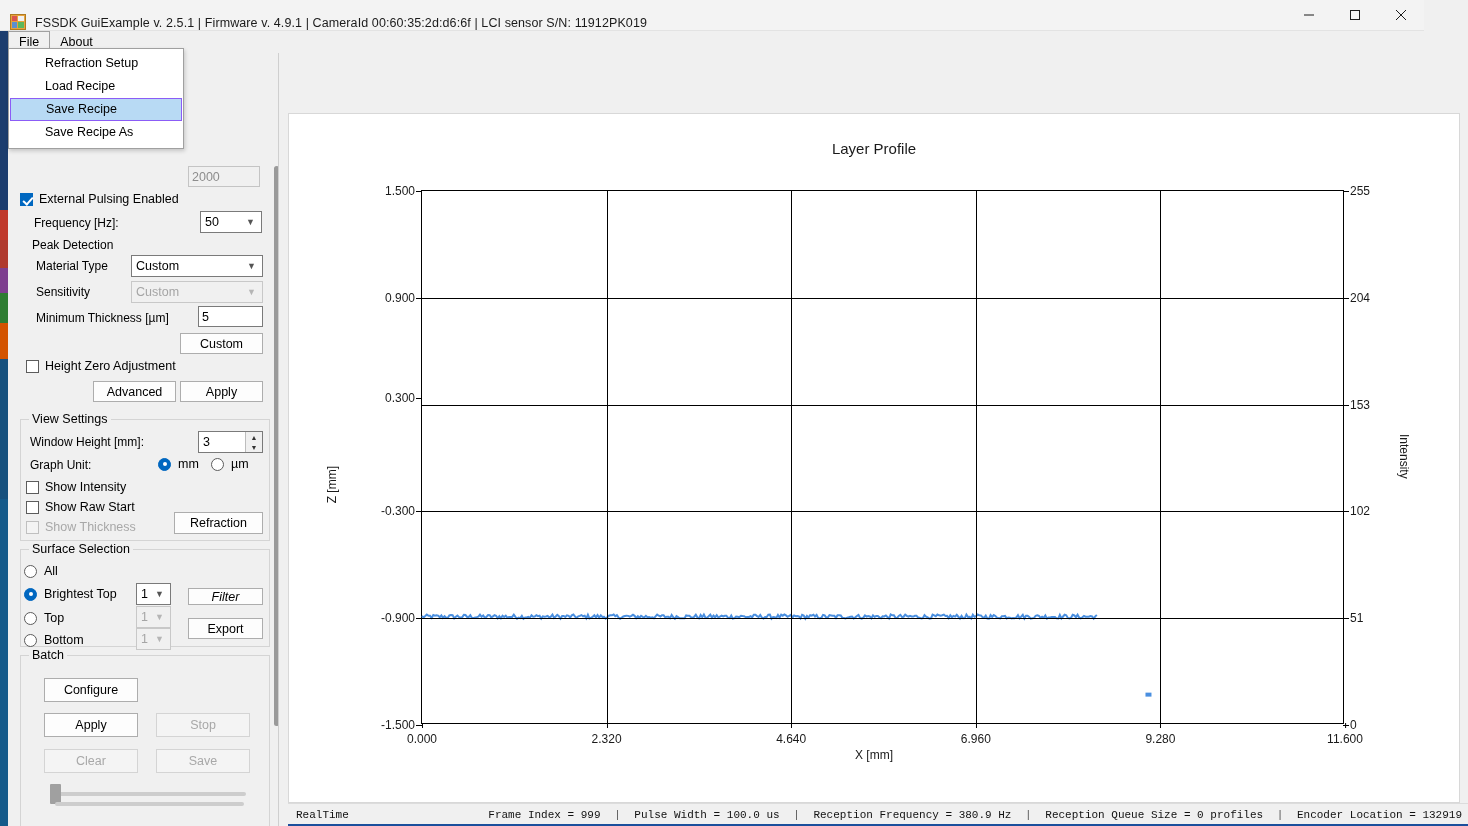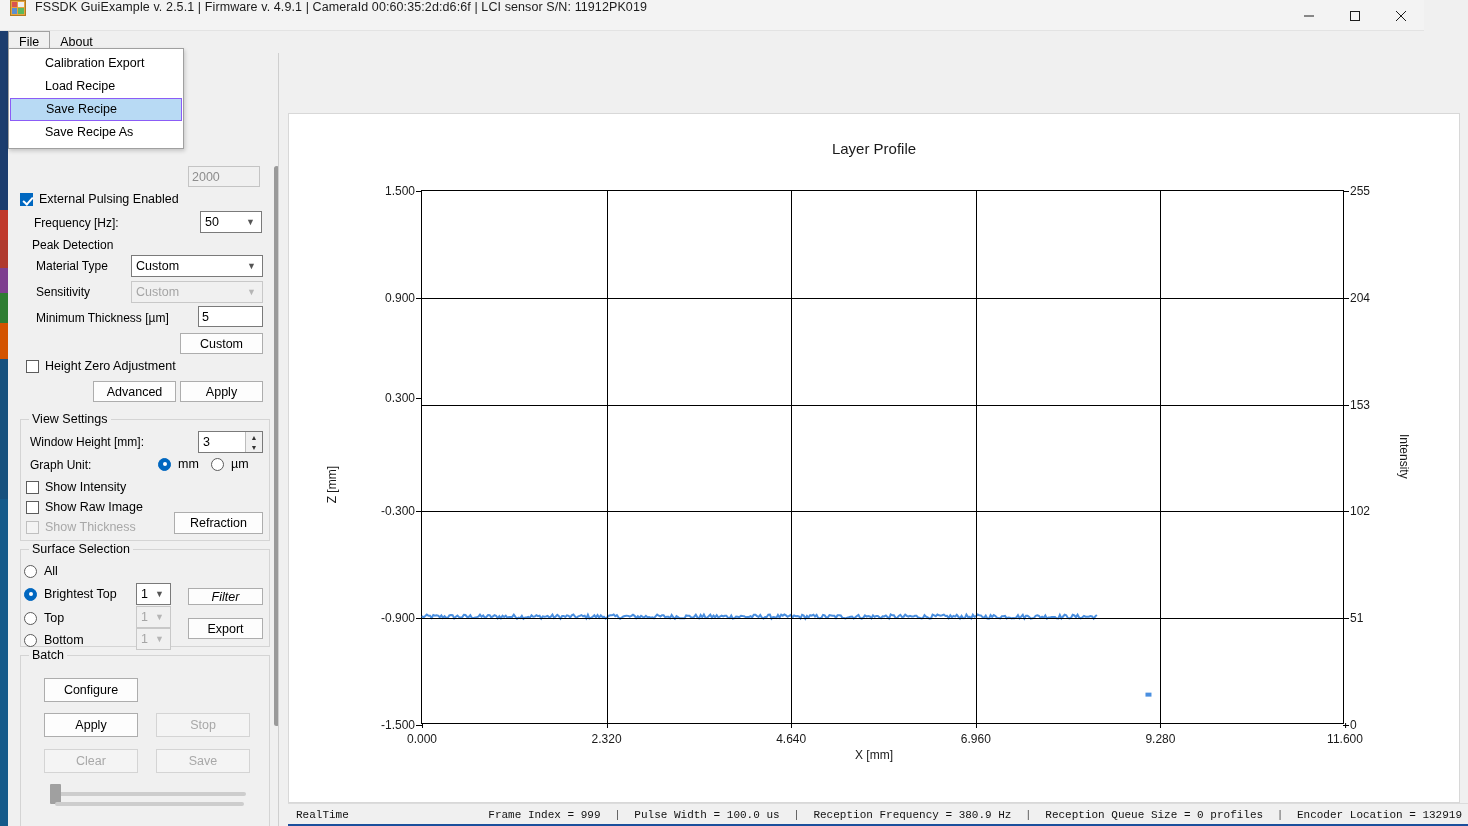--- a/index.html
+++ b/index.html
@@ -27,21 +27,21 @@
   .bg-strip.s5 { top: 293px; height: 30px;  background: #2e7d32; }
   .bg-strip.s6 { top: 323px; height: 36px;  background: #d35400; }
   .bg-strip.s7 { top: 359px; height: 140px; background: #17517e; }
   .bg-strip.s8 { top: 499px; height: 327px; background: #155a8a; }
 
   
   .titlebar {
     position: absolute; left: 0; top: 0; width: 1424px; height: 31px;
     background: #f3f3f3;
     border-bottom: 1px solid #e3e3e3;
-    display: flex; align-items: flex-start;
+    display: flex; align-items: flex-end;
   }
   .tb-appicon {
     width: 16px; height: 16px; margin-left: 10px; margin-right: 9px;
     position: relative; flex: 0 0 auto;
     background: #e8a33d;
     border: 1px solid #b07a20;
   }
   .tb-appicon i { position: absolute; display: block; }
   .tb-appicon i:nth-child(1){ left:1px;  top:1px; width:5px; height:5px; background:#d9534f;}
   .tb-appicon i:nth-child(2){ left:7px;  top:1px; width:6px; height:5px; background:#f0f0f0;}
@@ -398,21 +398,21 @@
         <div class="dot"></div>
         <span>µm</span>
       </div>
 
       <div class="chk" style="left:18px; top:427px;">
         <div class="box"></div>
         <span>Show Intensity</span>
       </div>
       <div class="chk" style="left:18px; top:447px;">
         <div class="box"></div>
-        <span>Show Raw Image</span>
+        <span>Show Raw Start</span>
       </div>
       <div class="chk dim" style="left:18px; top:467px;">
         <div class="box"></div>
         <span>Show Thickness</span>
       </div>
       <div class="btn" style="left:166px; top:459px; width:89px; height:22px;">Refraction</div>
 
       <div class="grp" style="left:12px; top:496px; width:250px; height:98px;">
         <div class="grp-title">Surface Selection</div>
       </div>
@@ -472,21 +472,21 @@
       <div class="bar"></div>
     </div>
   </div>
 
   <div class="menubar">
     <div class="menu-item open">File</div>
     <div class="menu-item">About</div>
   </div>
 
   <div class="dropdown">
-    <div class="dd-item">Calibration Export</div>
+    <div class="dd-item">Refraction Setup</div>
     <div class="dd-item">Load Recipe</div>
     <div class="dd-item highlight">Save Recipe</div>
     <div class="dd-item">Save Recipe As</div>
   </div>
 
   <div class="chartpanel">
     <div class="chart-title">Layer Profile</div>
     <div class="axis-label-y-left">Z [mm]</div>
     <div class="axis-label-y-right">Intensity</div>
     <div class="axis-label-x">X [mm]</div>

